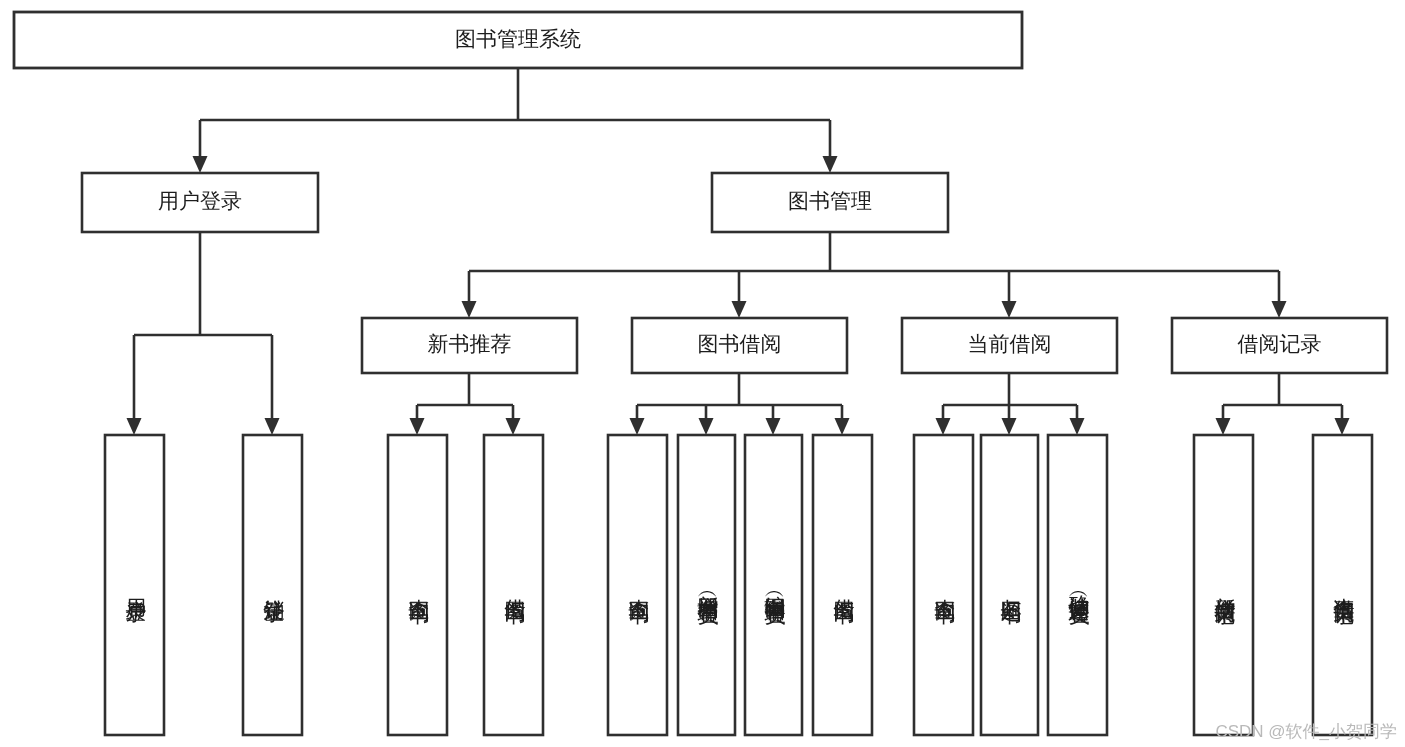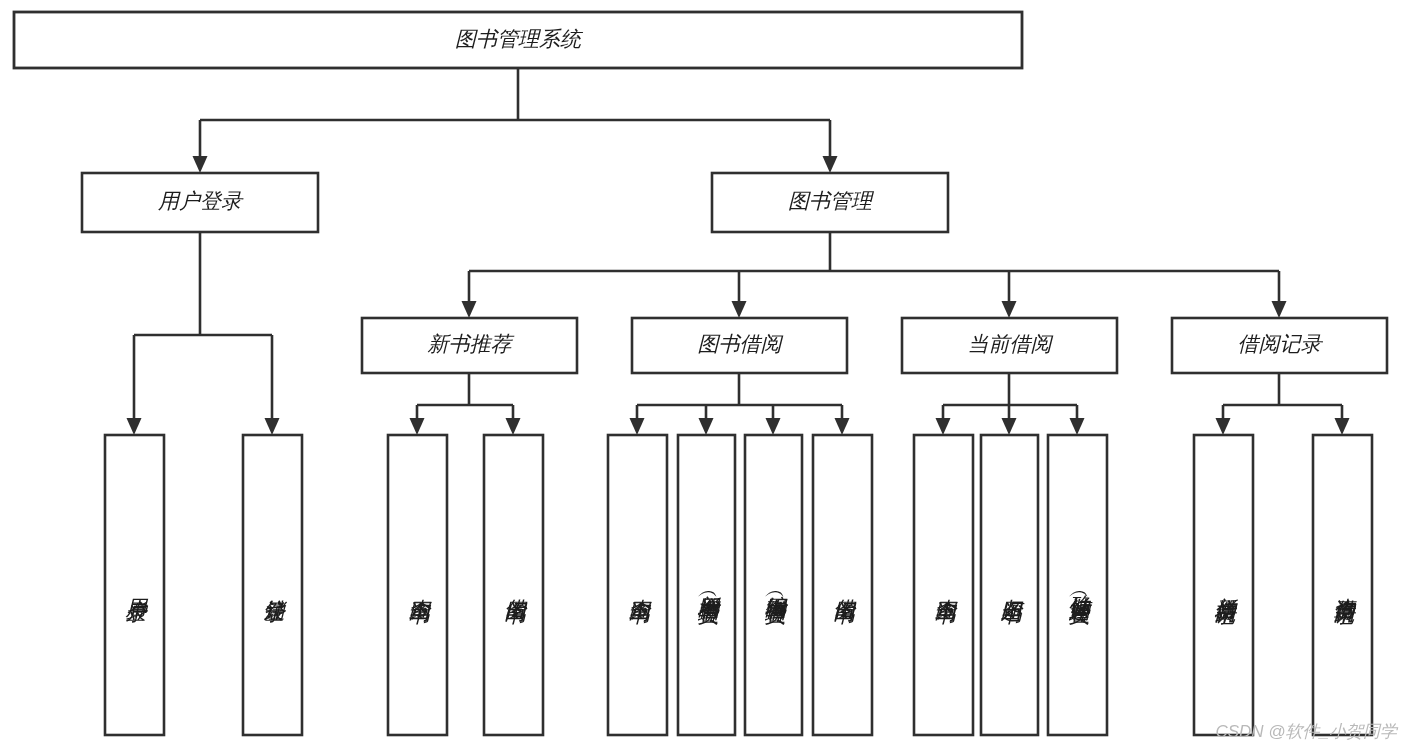--- a/index.html
+++ b/index.html
@@ -11,21 +11,20 @@
     width: 1405px;
     height: 747px;
     font-family: "Liberation Sans", "DejaVu Sans", sans-serif;
     overflow: hidden;
     position: relative;
   }
   #diagram-root {
     position: relative;
     width: 1405px;
     height: 747px;
-    font-style: italic;
   }
   svg#tree-svg {
     position: absolute;
     left: 0;
     top: 0;
     width: 1405px;
     height: 747px;
     display: block;
   }
   .node-box {

